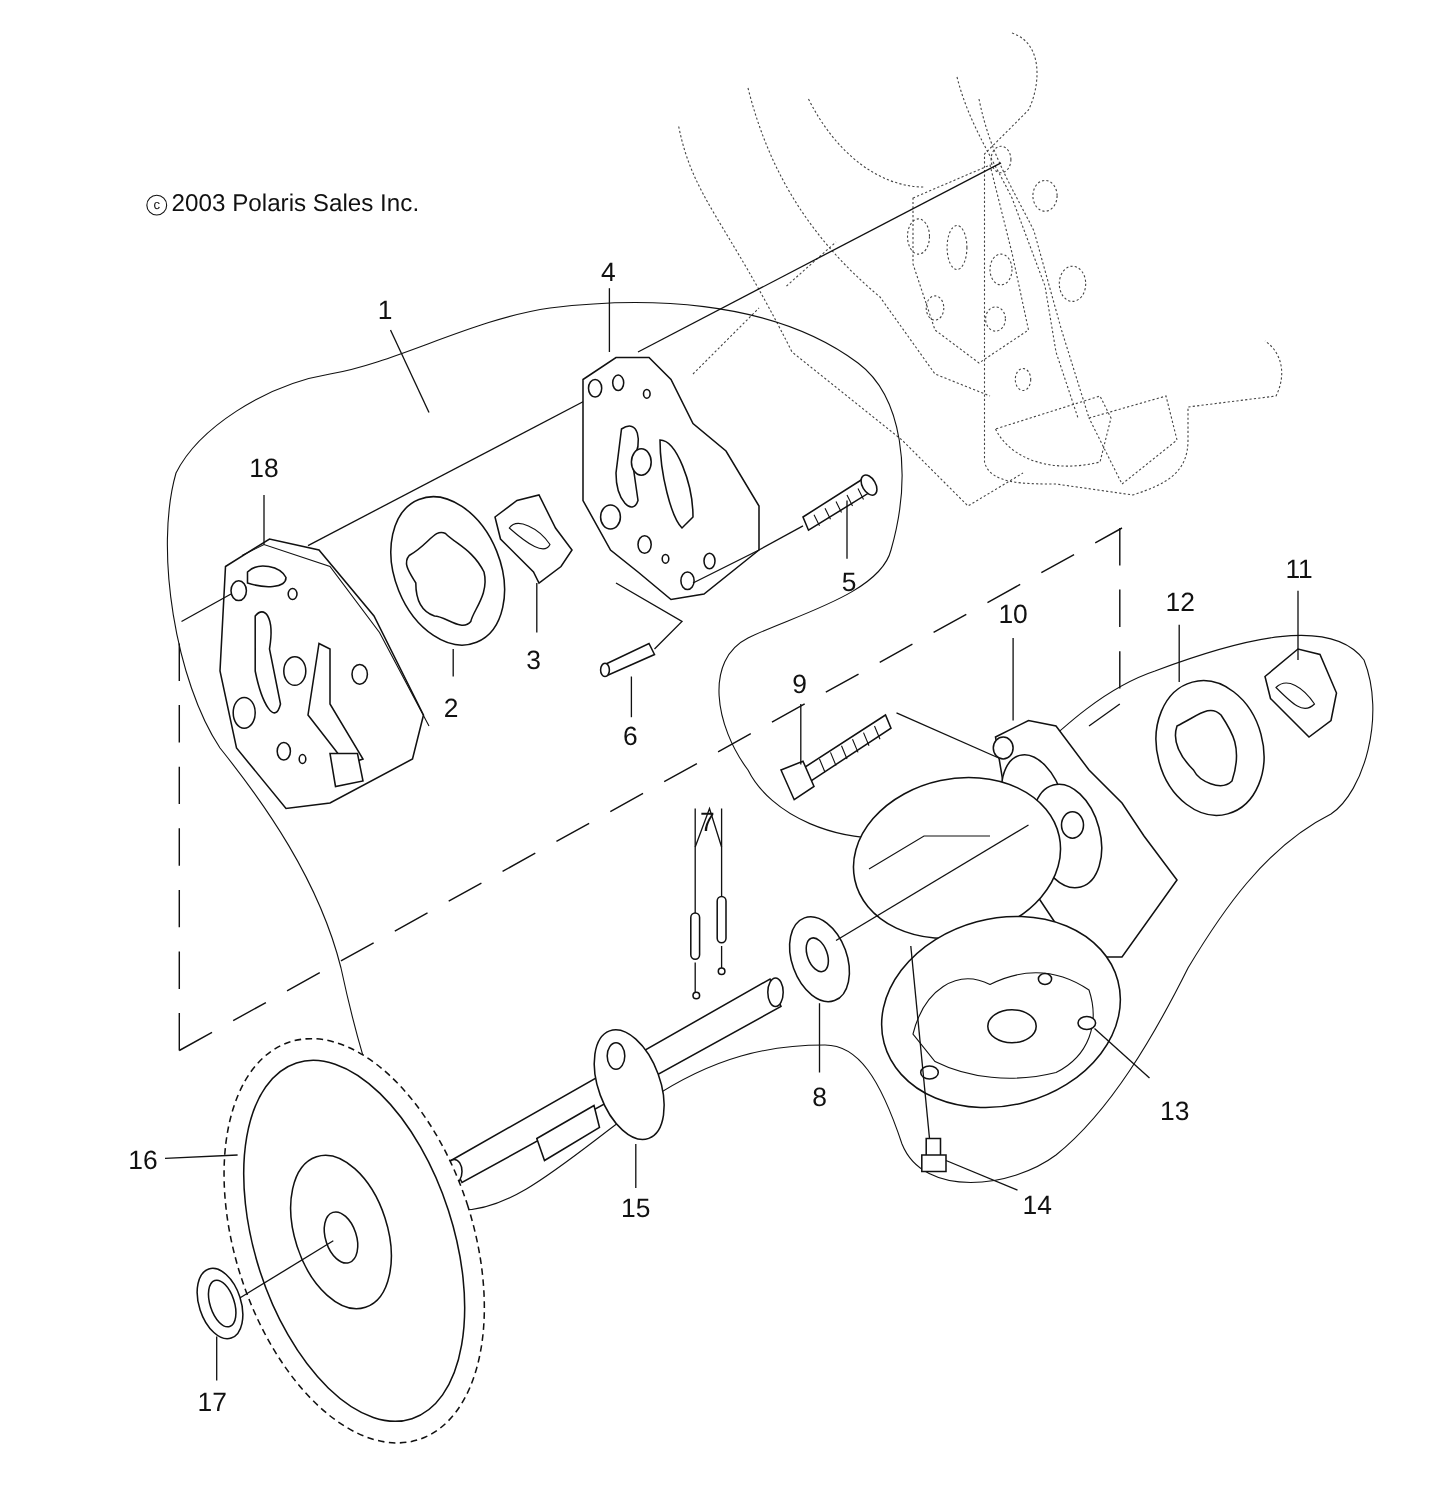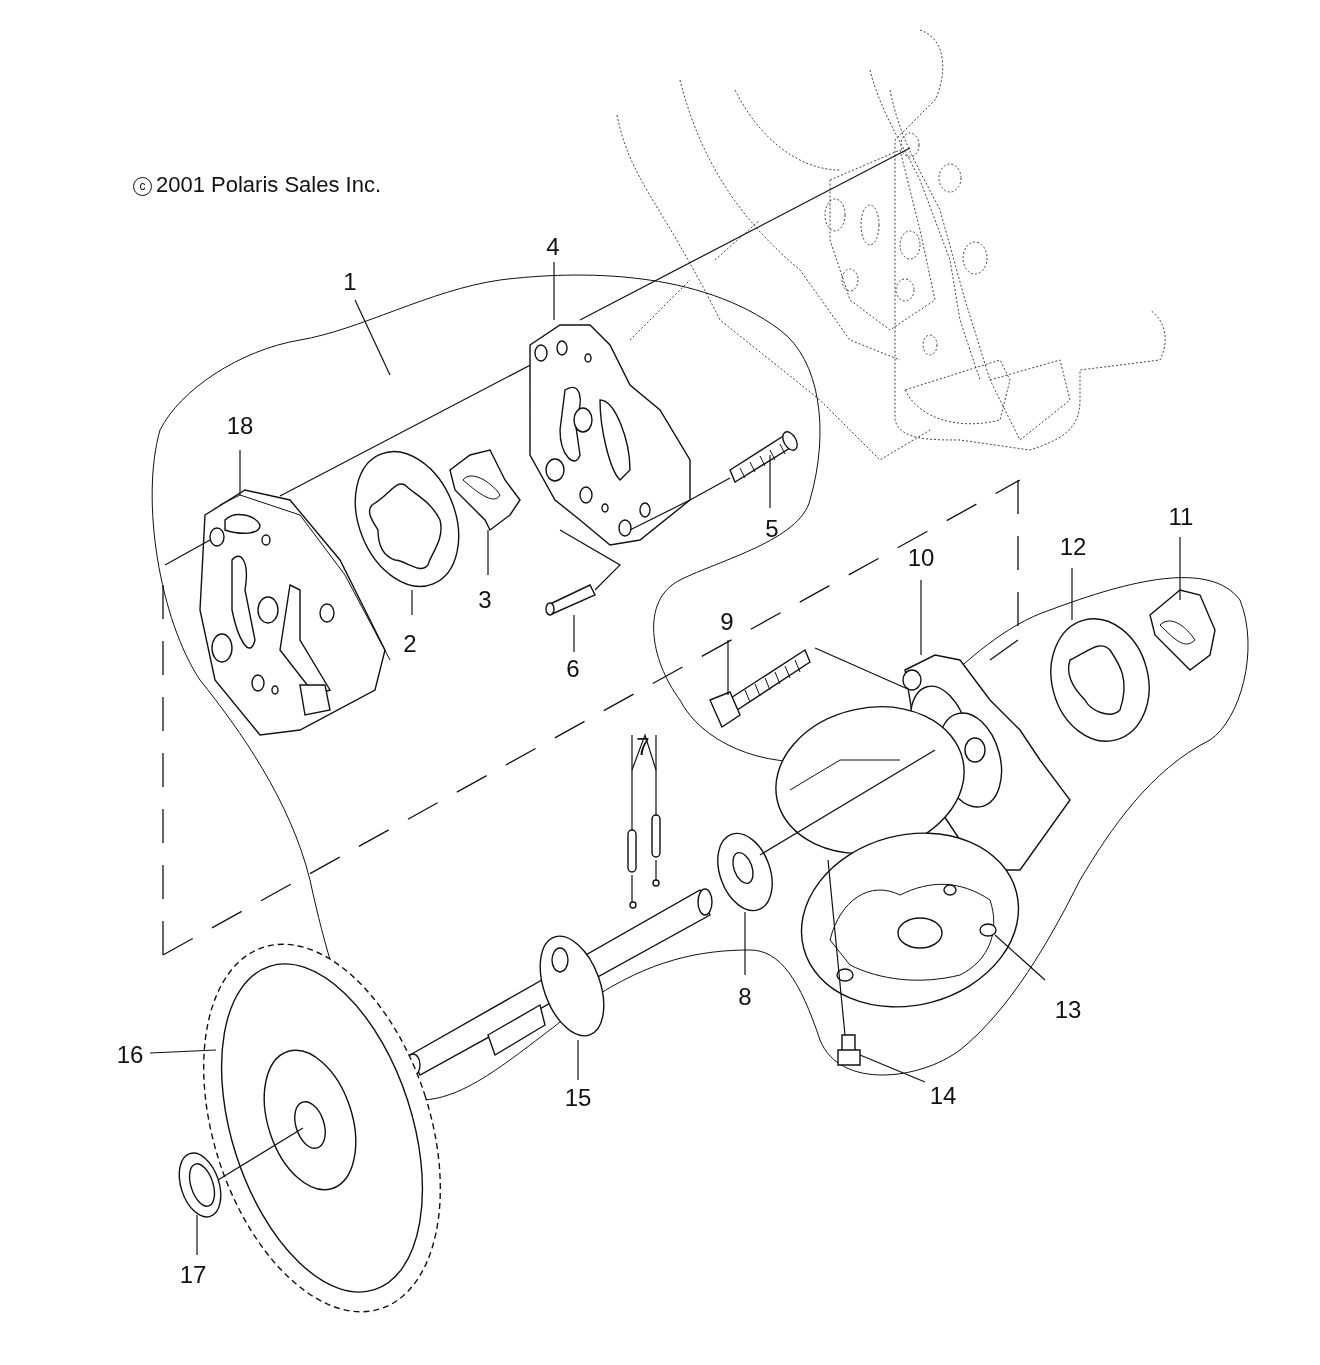--- a/index.html
+++ b/index.html
@@ -11,21 +11,21 @@
   .ln{stroke:#111;stroke-width:1.2;fill:none;}
   .part{stroke:#111;stroke-width:1.4;fill:#fff;}
   .thin{stroke:#111;stroke-width:1;fill:none;}
   .ghost{stroke:#444;stroke-width:1;fill:none;stroke-dasharray:2 2;}
   .dash{stroke:#111;stroke-width:1.3;fill:none;stroke-dasharray:34 22;}
 </style>
 </head>
 <body>
 
 <div class="copyright">
-  <span class="c">c</span><span>2001 Polaris Sales Inc.</span>
+  <span class="c">c</span><span>2003 Polaris Sales Inc.</span>
 </div>
 
 <svg id="diagram" viewBox="0 0 1320 1365">
 
   <g>
     <path class="ghost" d="M920 30 C950 40 945 80 935 100 L895 140 L895 420 C900 440 930 440 960 440 L1030 450 C1060 440 1080 430 1080 400 L1080 370 L1160 360 C1170 340 1165 320 1150 310"></path>
     <path class="ghost" d="M617 115 C630 180 660 200 720 320 L820 400 L880 460 L930 430"></path>
     <path class="ghost" d="M680 80 C700 160 740 220 800 270 L850 340 L900 360"></path>
     <path class="ghost" d="M735 90 C760 140 800 170 840 170"></path>
     <path class="ghost" d="M870 70 C880 110 900 140 920 180 L950 260 L960 320 L980 380"></path>

